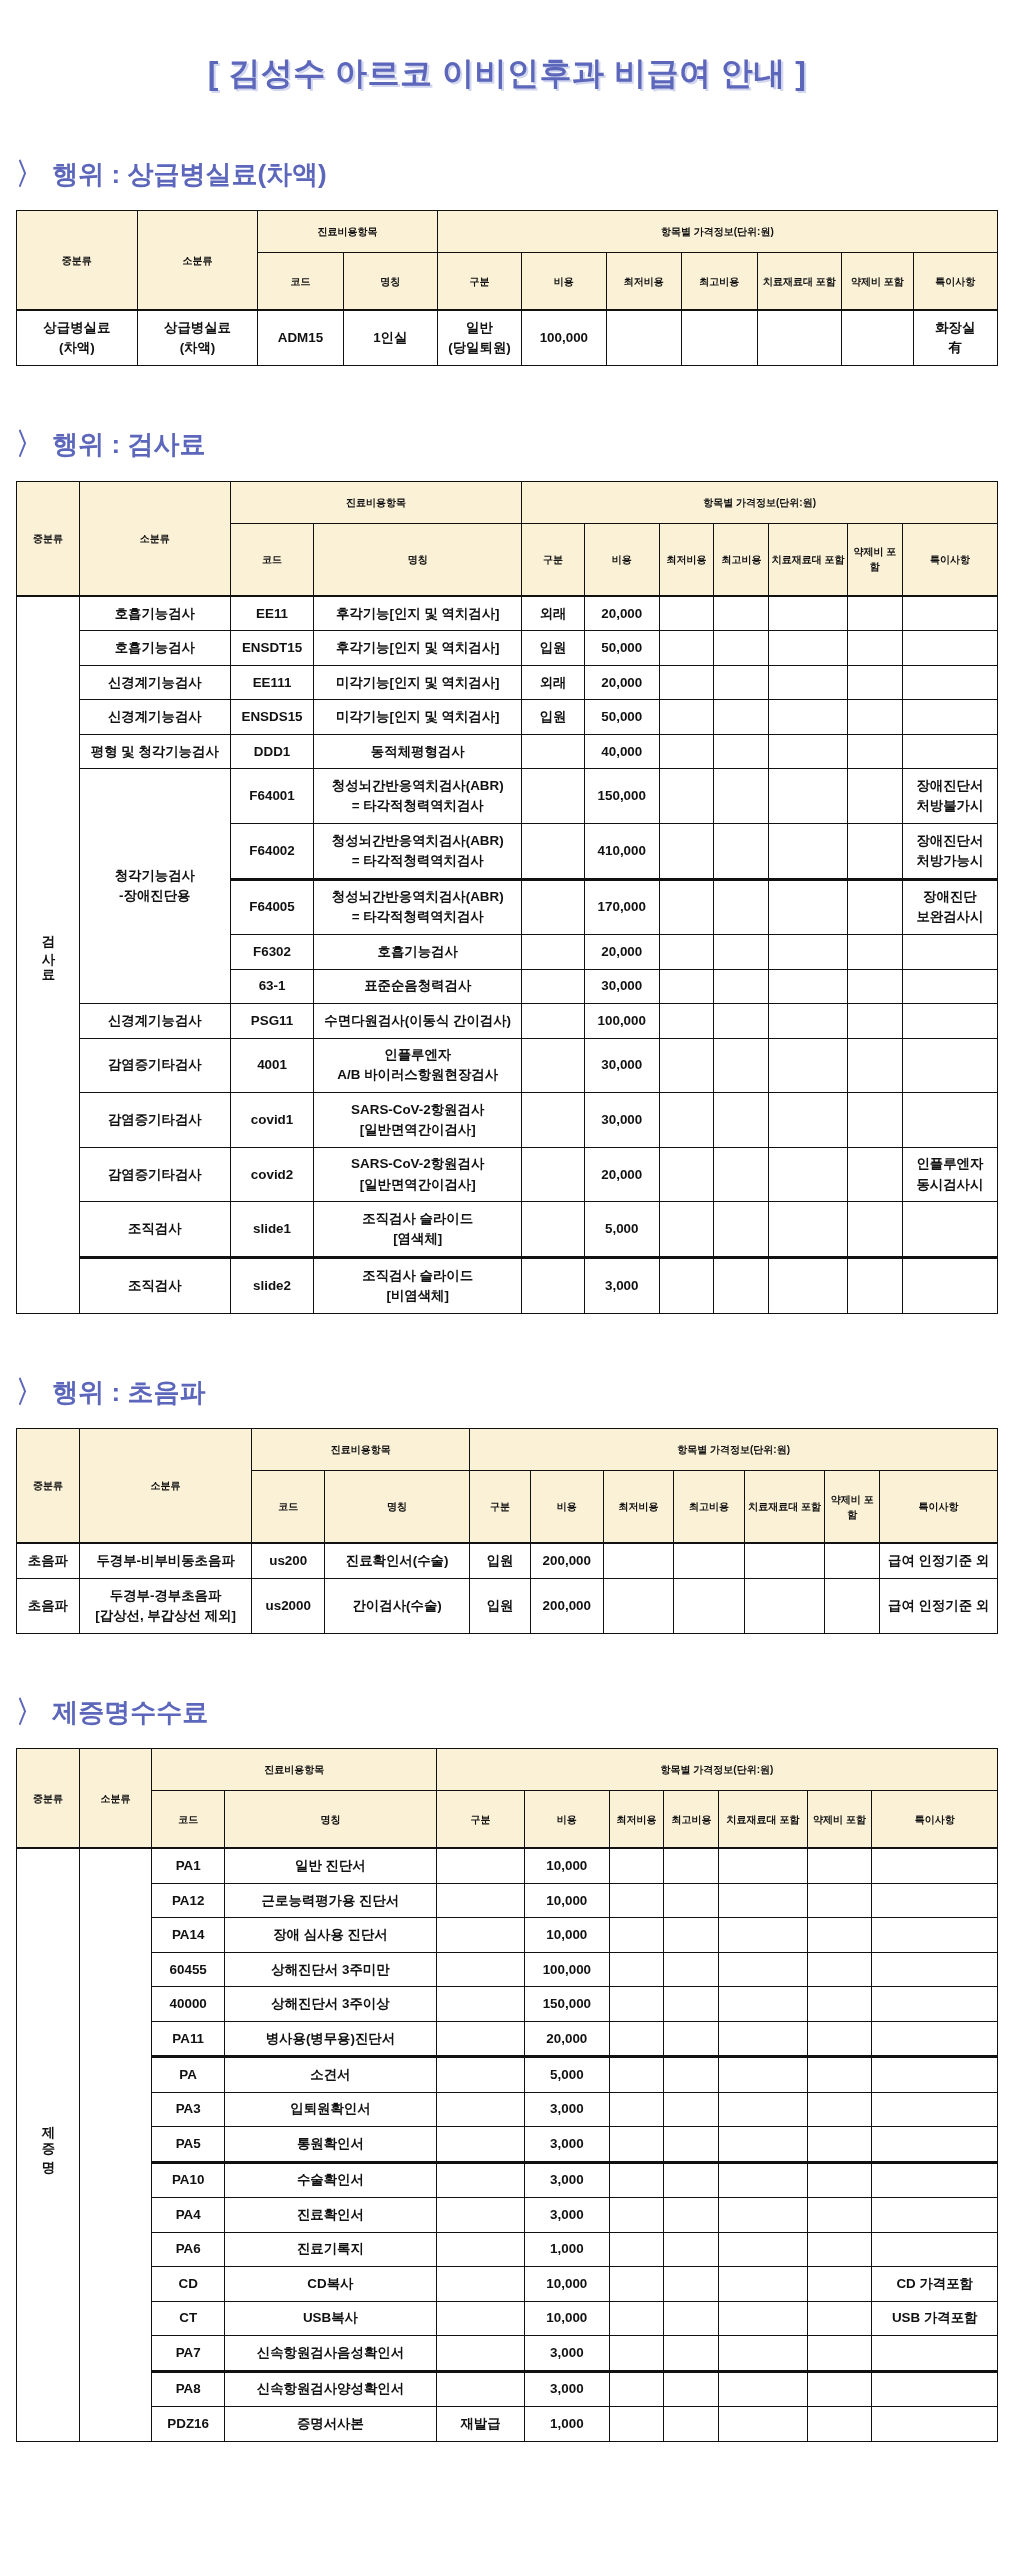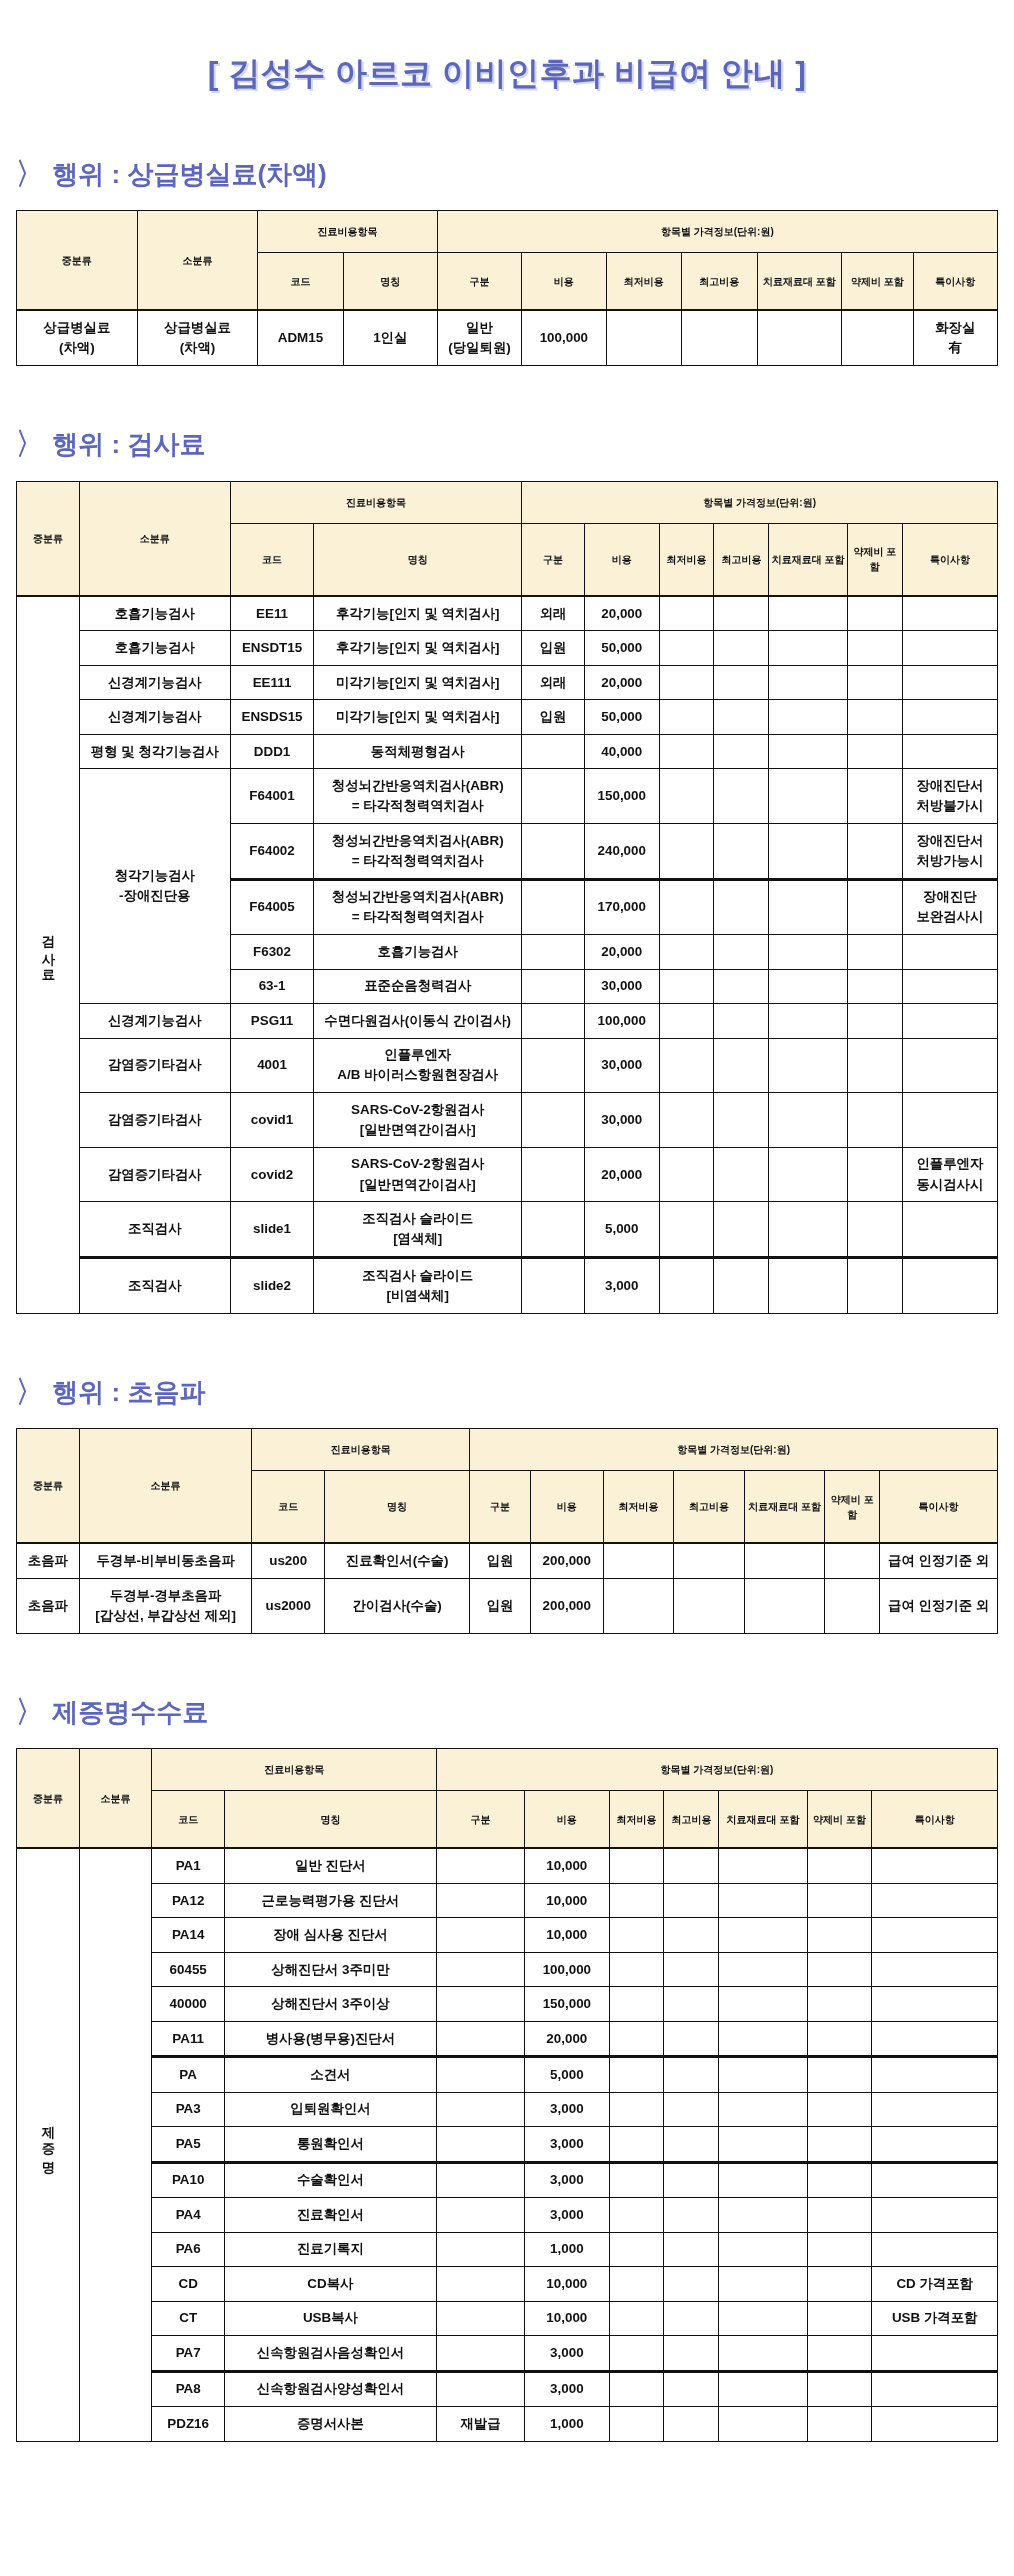--- a/index.html
+++ b/index.html
@@ -201,21 +201,21 @@
           <td><span class="cellspan"></span></td>
           <td><span class="cellspan"></span></td>
           <td><span class="cellspan">장애진단서
 처방불가시</span></td>
         </tr>
         <tr>
           <td><span class="cellspan">F64002</span></td>
           <td><span class="cellspan">청성뇌간반응역치검사(ABR)
 = 타각적청력역치검사</span></td>
           <td><span class="cellspan"></span></td>
-          <td><span class="cellspan">240,000</span></td>
+          <td><span class="cellspan">410,000</span></td>
           <td><span class="cellspan"></span></td>
           <td><span class="cellspan"></span></td>
           <td><span class="cellspan"></span></td>
           <td><span class="cellspan"></span></td>
           <td><span class="cellspan">장애진단서
 처방가능시</span></td>
         </tr>
         <tr class="thick">
           <td><span class="cellspan">F64005</span></td>
           <td><span class="cellspan">청성뇌간반응역치검사(ABR)

